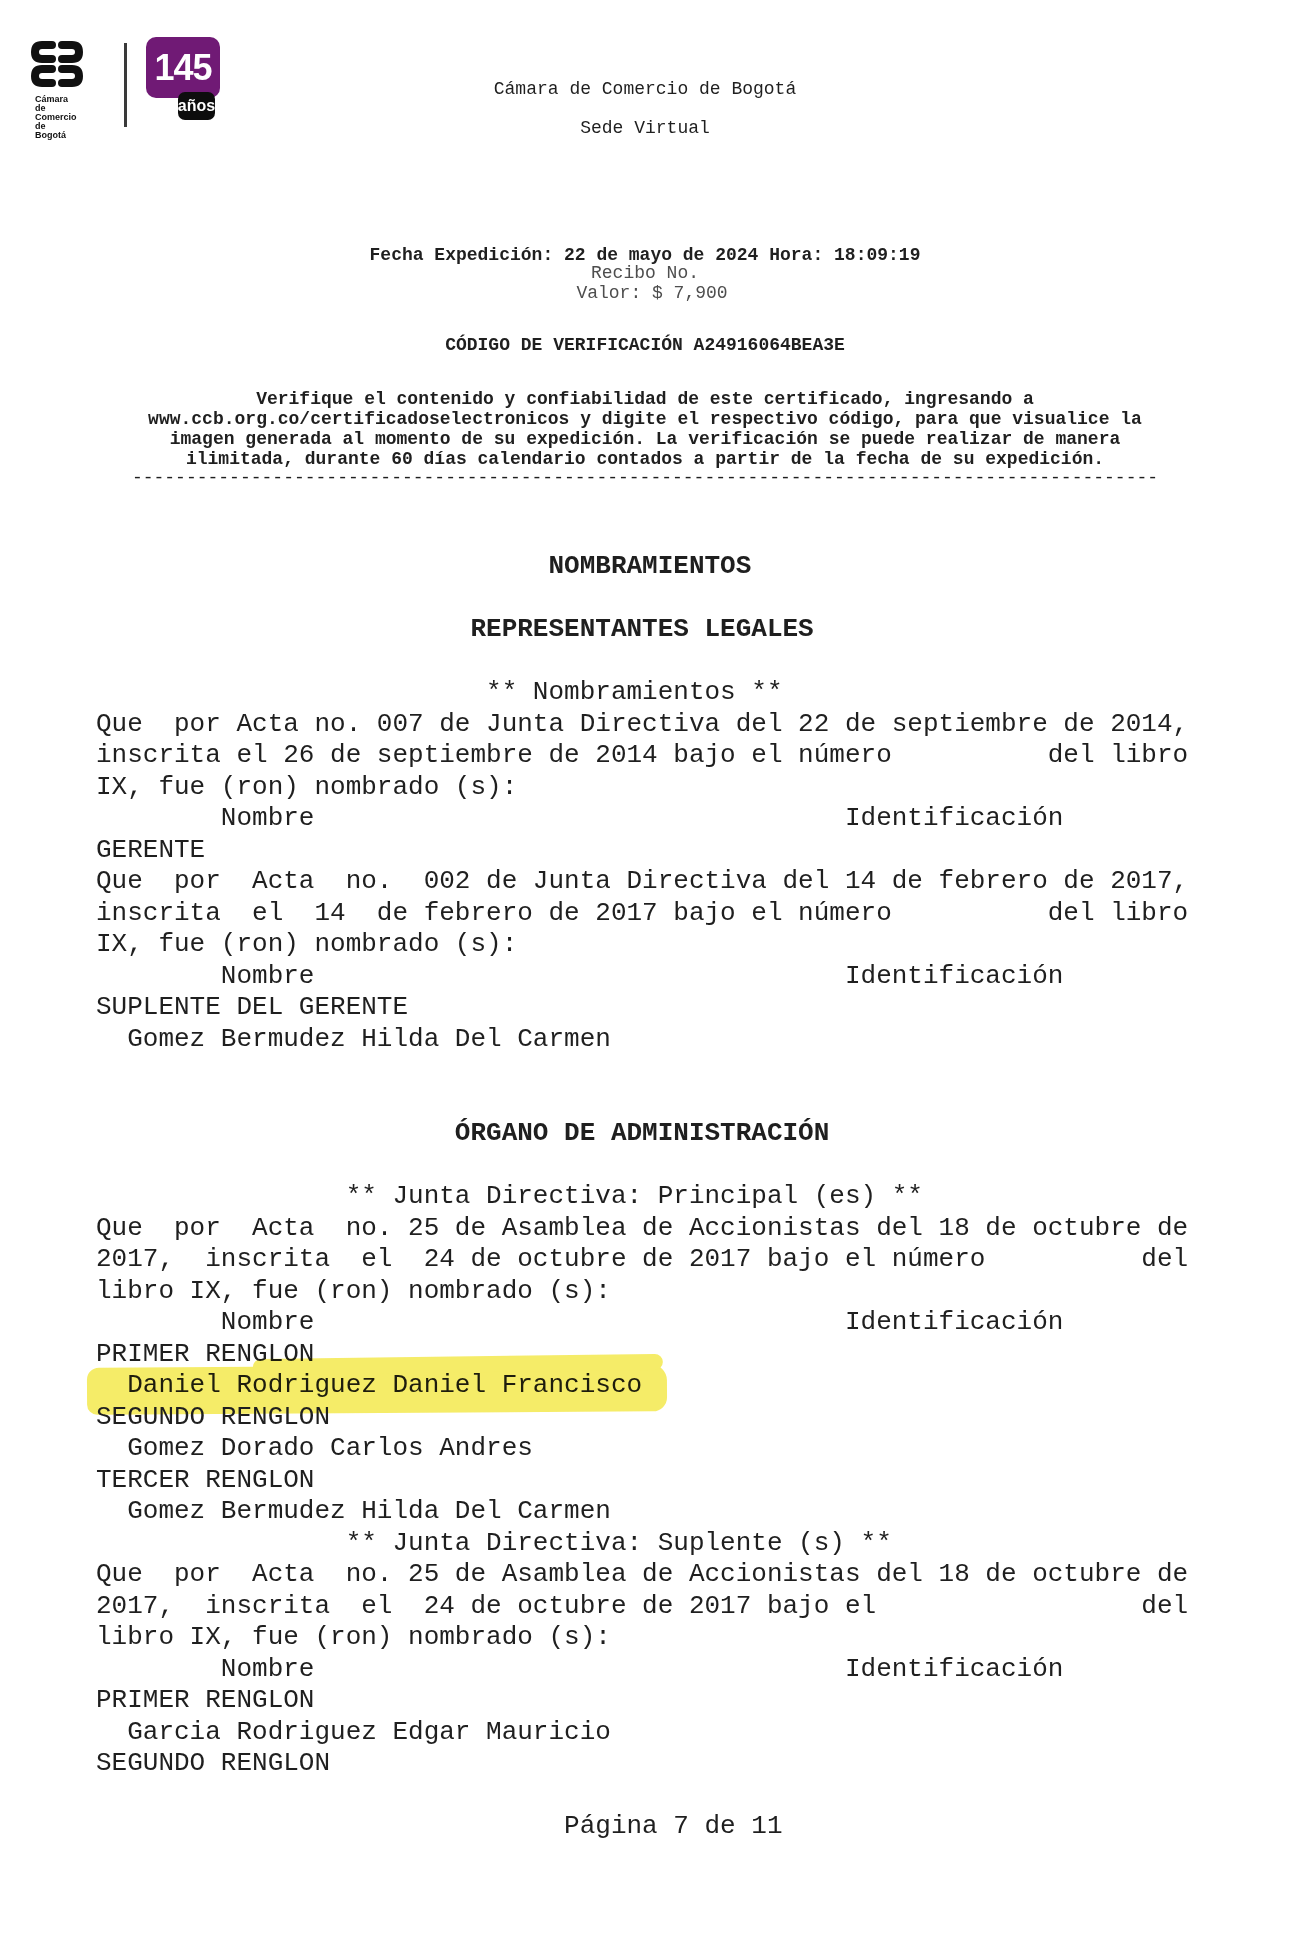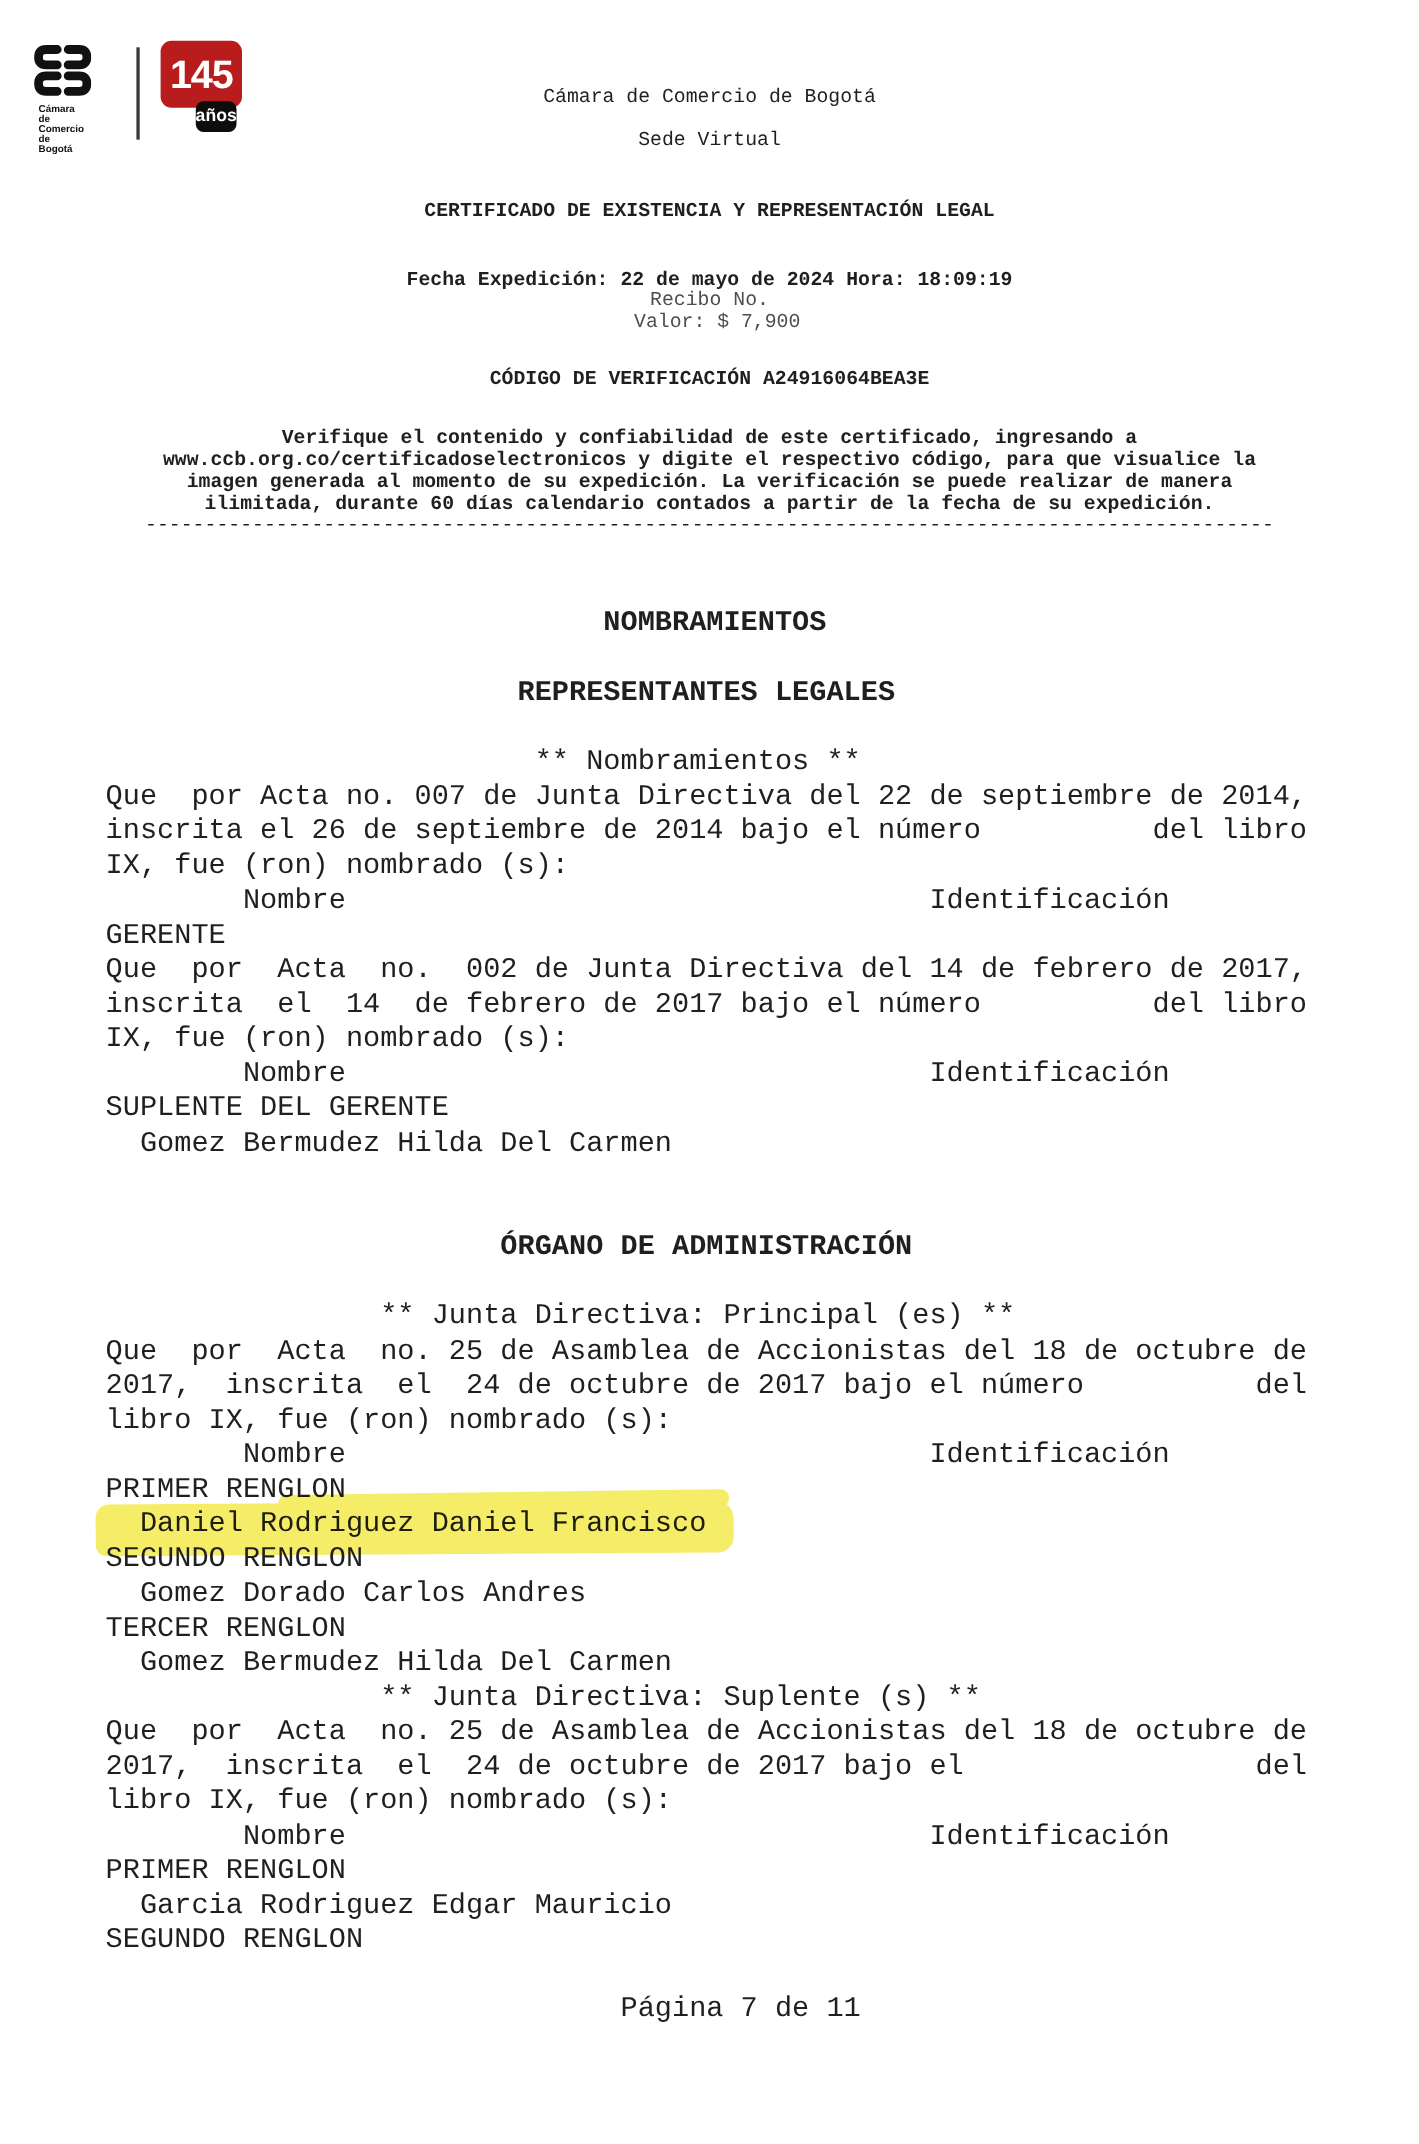--- a/index.html
+++ b/index.html
@@ -5,21 +5,21 @@
   html,body{margin:0;padding:0;background:#ffffff;}
   .page{position:relative;width:1290px;height:1949px;background:#ffffff;overflow:hidden;
         font-family:"Liberation Mono","DejaVu Sans Mono",monospace;color:#1f1f1f;}
 
   
   .logo-wrap{position:absolute;left:31px;top:37px;}
   .ccb-mark{position:absolute;left:0;top:3px;}
   .logo-name{position:absolute;left:4px;top:58px;font-family:"Liberation Sans",sans-serif;
              font-weight:bold;font-size:9px;line-height:9px;color:#111;letter-spacing:0;}
   .logo-divider{position:absolute;left:93px;top:6px;width:3px;height:84px;background:#3a3a3a;}
-  .badge-main{position:absolute;left:115px;top:0;width:74px;height:61px;background:#b91c1c;
+  .badge-main{position:absolute;left:115px;top:0;width:74px;height:61px;background:#701a75;
               border-radius:10px;display:flex;align-items:center;justify-content:center;}
   .badge-main span{color:#fff;font-family:"Liberation Sans",sans-serif;font-weight:bold;
                    font-size:36px;letter-spacing:-1px;}
   .badge-tab{position:absolute;left:147px;top:55px;width:37px;height:28px;background:#0d0d0d;
              border-radius:7px;display:flex;align-items:center;justify-content:center;}
   .badge-tab span{color:#fff;font-family:"Liberation Sans",sans-serif;font-weight:bold;font-size:16px;}
 
   
   .hline{position:absolute;left:0;right:0;text-align:center;font-size:18px;line-height:20px;
          white-space:pre;}
@@ -72,21 +72,20 @@
     <div class="badge-main">
       <span>145</span>
     </div>
     <div class="badge-tab">
       <span>años</span>
     </div>
   </div>
 
   <div class="hline h-org">Cámara de Comercio de Bogotá</div>
   <div class="hline h-sede">Sede Virtual</div>
-  <div class="hline h-cert b">CERTIFICADO DE EXISTENCIA Y REPRESENTACIÓN LEGAL</div>
   <div class="hline h-fecha b">Fecha Expedición: 22 de mayo de 2024 Hora: 18:09:19</div>
   <div class="hline h-recibo gray">Recibo No.</div>
   <div class="hline h-valor gray">Valor: $ 7,900</div>
   <div class="hline h-codigo b">CÓDIGO DE VERIFICACIÓN A24916064BEA3E</div>
   <div class="hline h-v1 b">Verifique el contenido y confiabilidad de este certificado, ingresando a</div>
   <div class="hline h-v2 b">www.ccb.org.co/certificadoselectronicos y digite el respectivo código, para que visualice la</div>
   <div class="hline h-v3 b">imagen generada al momento de su expedición. La verificación se puede realizar de manera</div>
   <div class="hline h-v4 b">ilimitada, durante 60 días calendario contados a partir de la fecha de su expedición.</div>
   <div class="hline h-dash">-----------------------------------------------------------------------------------------------</div>
 

